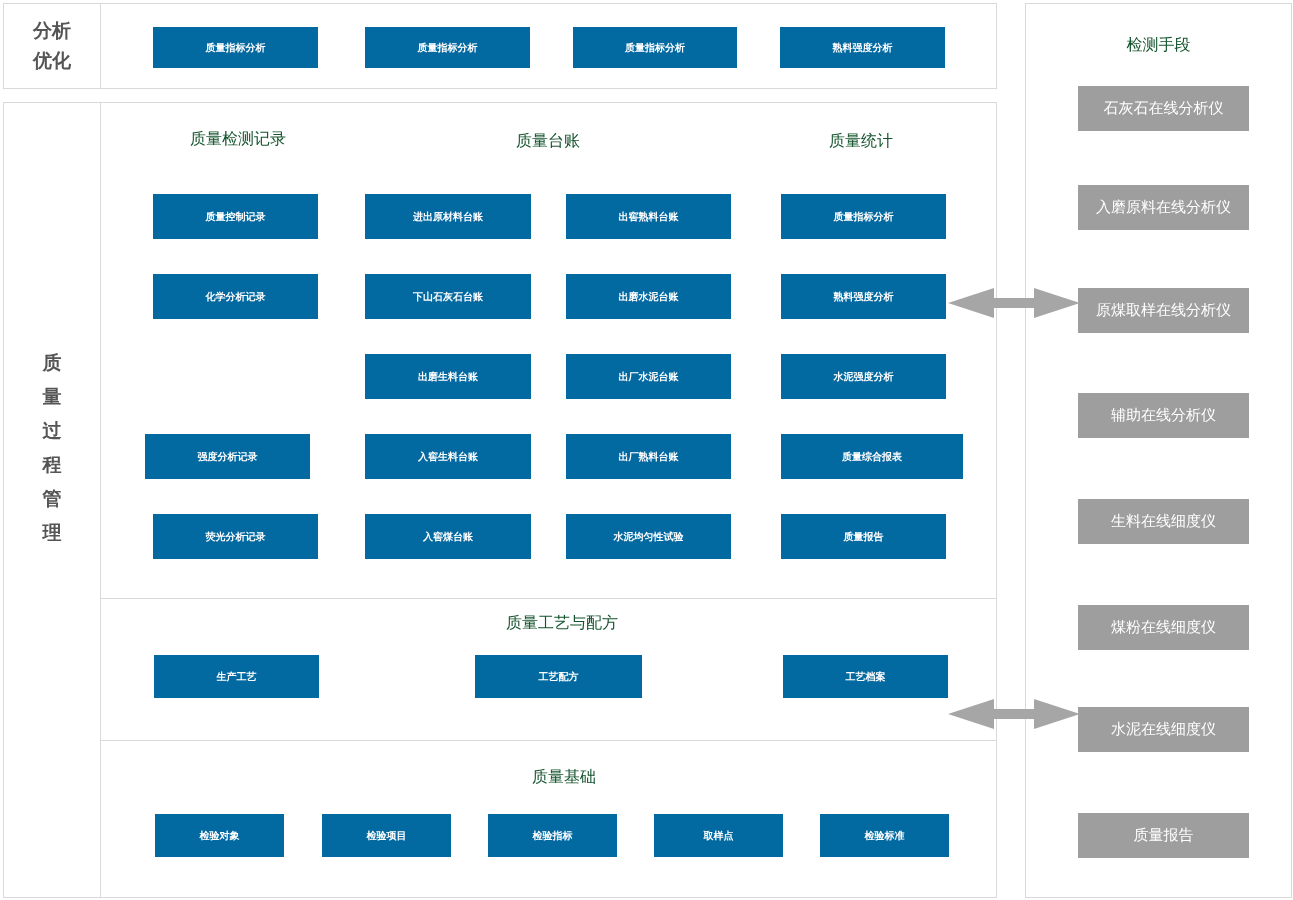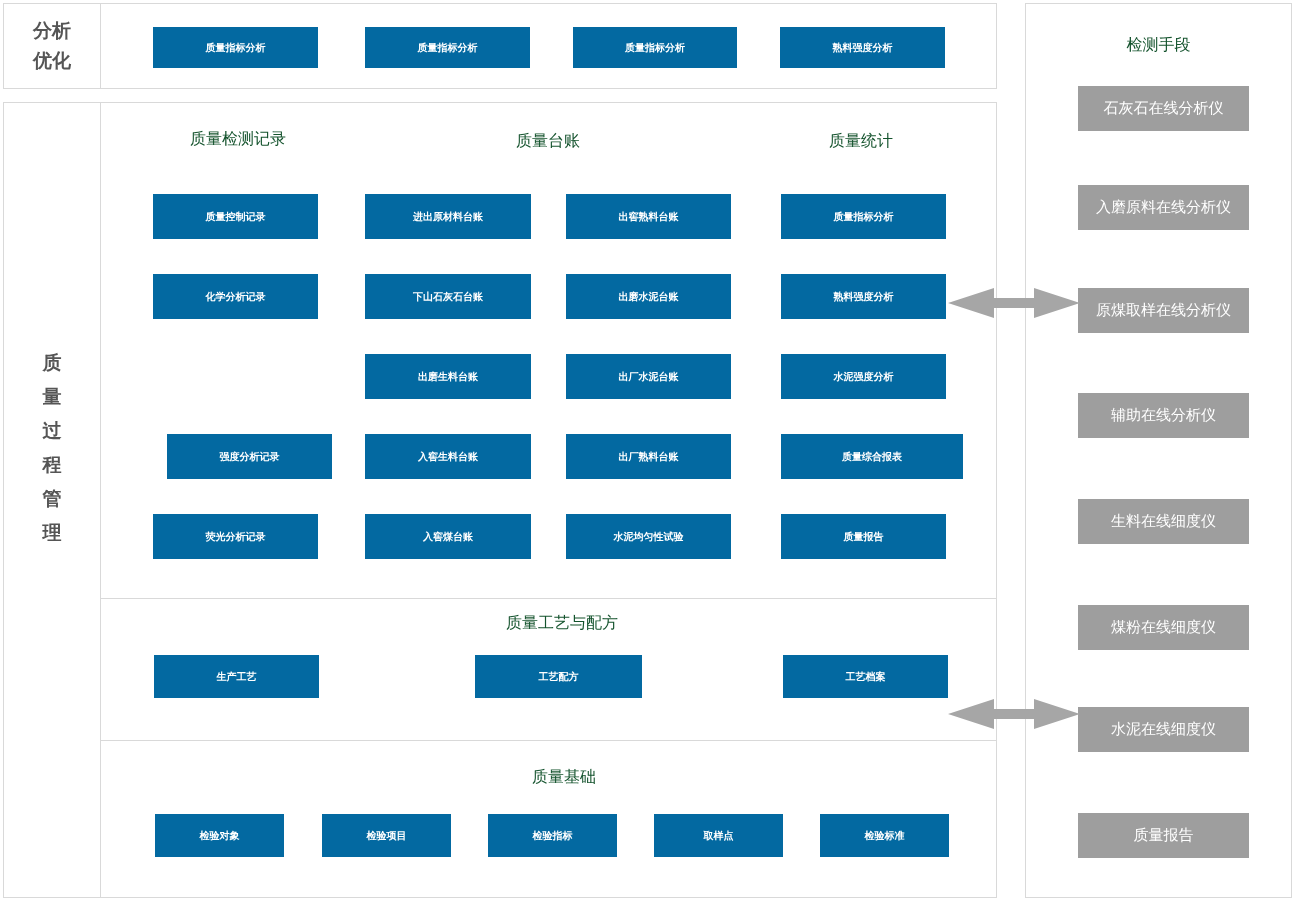--- a/index.html
+++ b/index.html
@@ -47,21 +47,21 @@
         <div class="side-label-inner">质量过程管理</div>
       </div>
     </div>
 
     <div class="sec-header" style="left:146px;top:26px;width:176px;">质量检测记录</div>
     <div class="sec-header" style="left:444px;top:28px;width:200px;">质量台账</div>
     <div class="sec-header" style="left:772px;top:28px;width:170px;">质量统计</div>
 
     <div class="btn orange" style="left:149px;top:91px;width:165px;height:45px;">质量控制记录</div>
     <div class="btn orange" style="left:149px;top:171px;width:165px;height:45px;">化学分析记录</div>
-    <div class="btn orange" style="left:163px;top:331px;width:165px;height:45px;">强度分析记录</div>
+    <div class="btn orange" style="left:141px;top:331px;width:165px;height:45px;">强度分析记录</div>
     <div class="btn orange" style="left:149px;top:411px;width:165px;height:45px;">荧光分析记录</div>
 
     <div class="btn orange" style="left:361px;top:91px;width:166px;height:45px;">进出原材料台账</div>
     <div class="btn orange" style="left:361px;top:171px;width:166px;height:45px;">下山石灰石台账</div>
     <div class="btn orange" style="left:361px;top:331px;width:166px;height:45px;">入窖生料台账</div>
     <div class="btn orange" style="left:361px;top:251px;width:166px;height:45px;">出磨生料台账</div>
     <div class="btn orange" style="left:361px;top:411px;width:166px;height:45px;">入窖煤台账</div>
 
     <div class="btn orange" style="left:562px;top:91px;width:165px;height:45px;">出窖熟料台账</div>
     <div class="btn orange" style="left:562px;top:171px;width:165px;height:45px;">出磨水泥台账</div>

